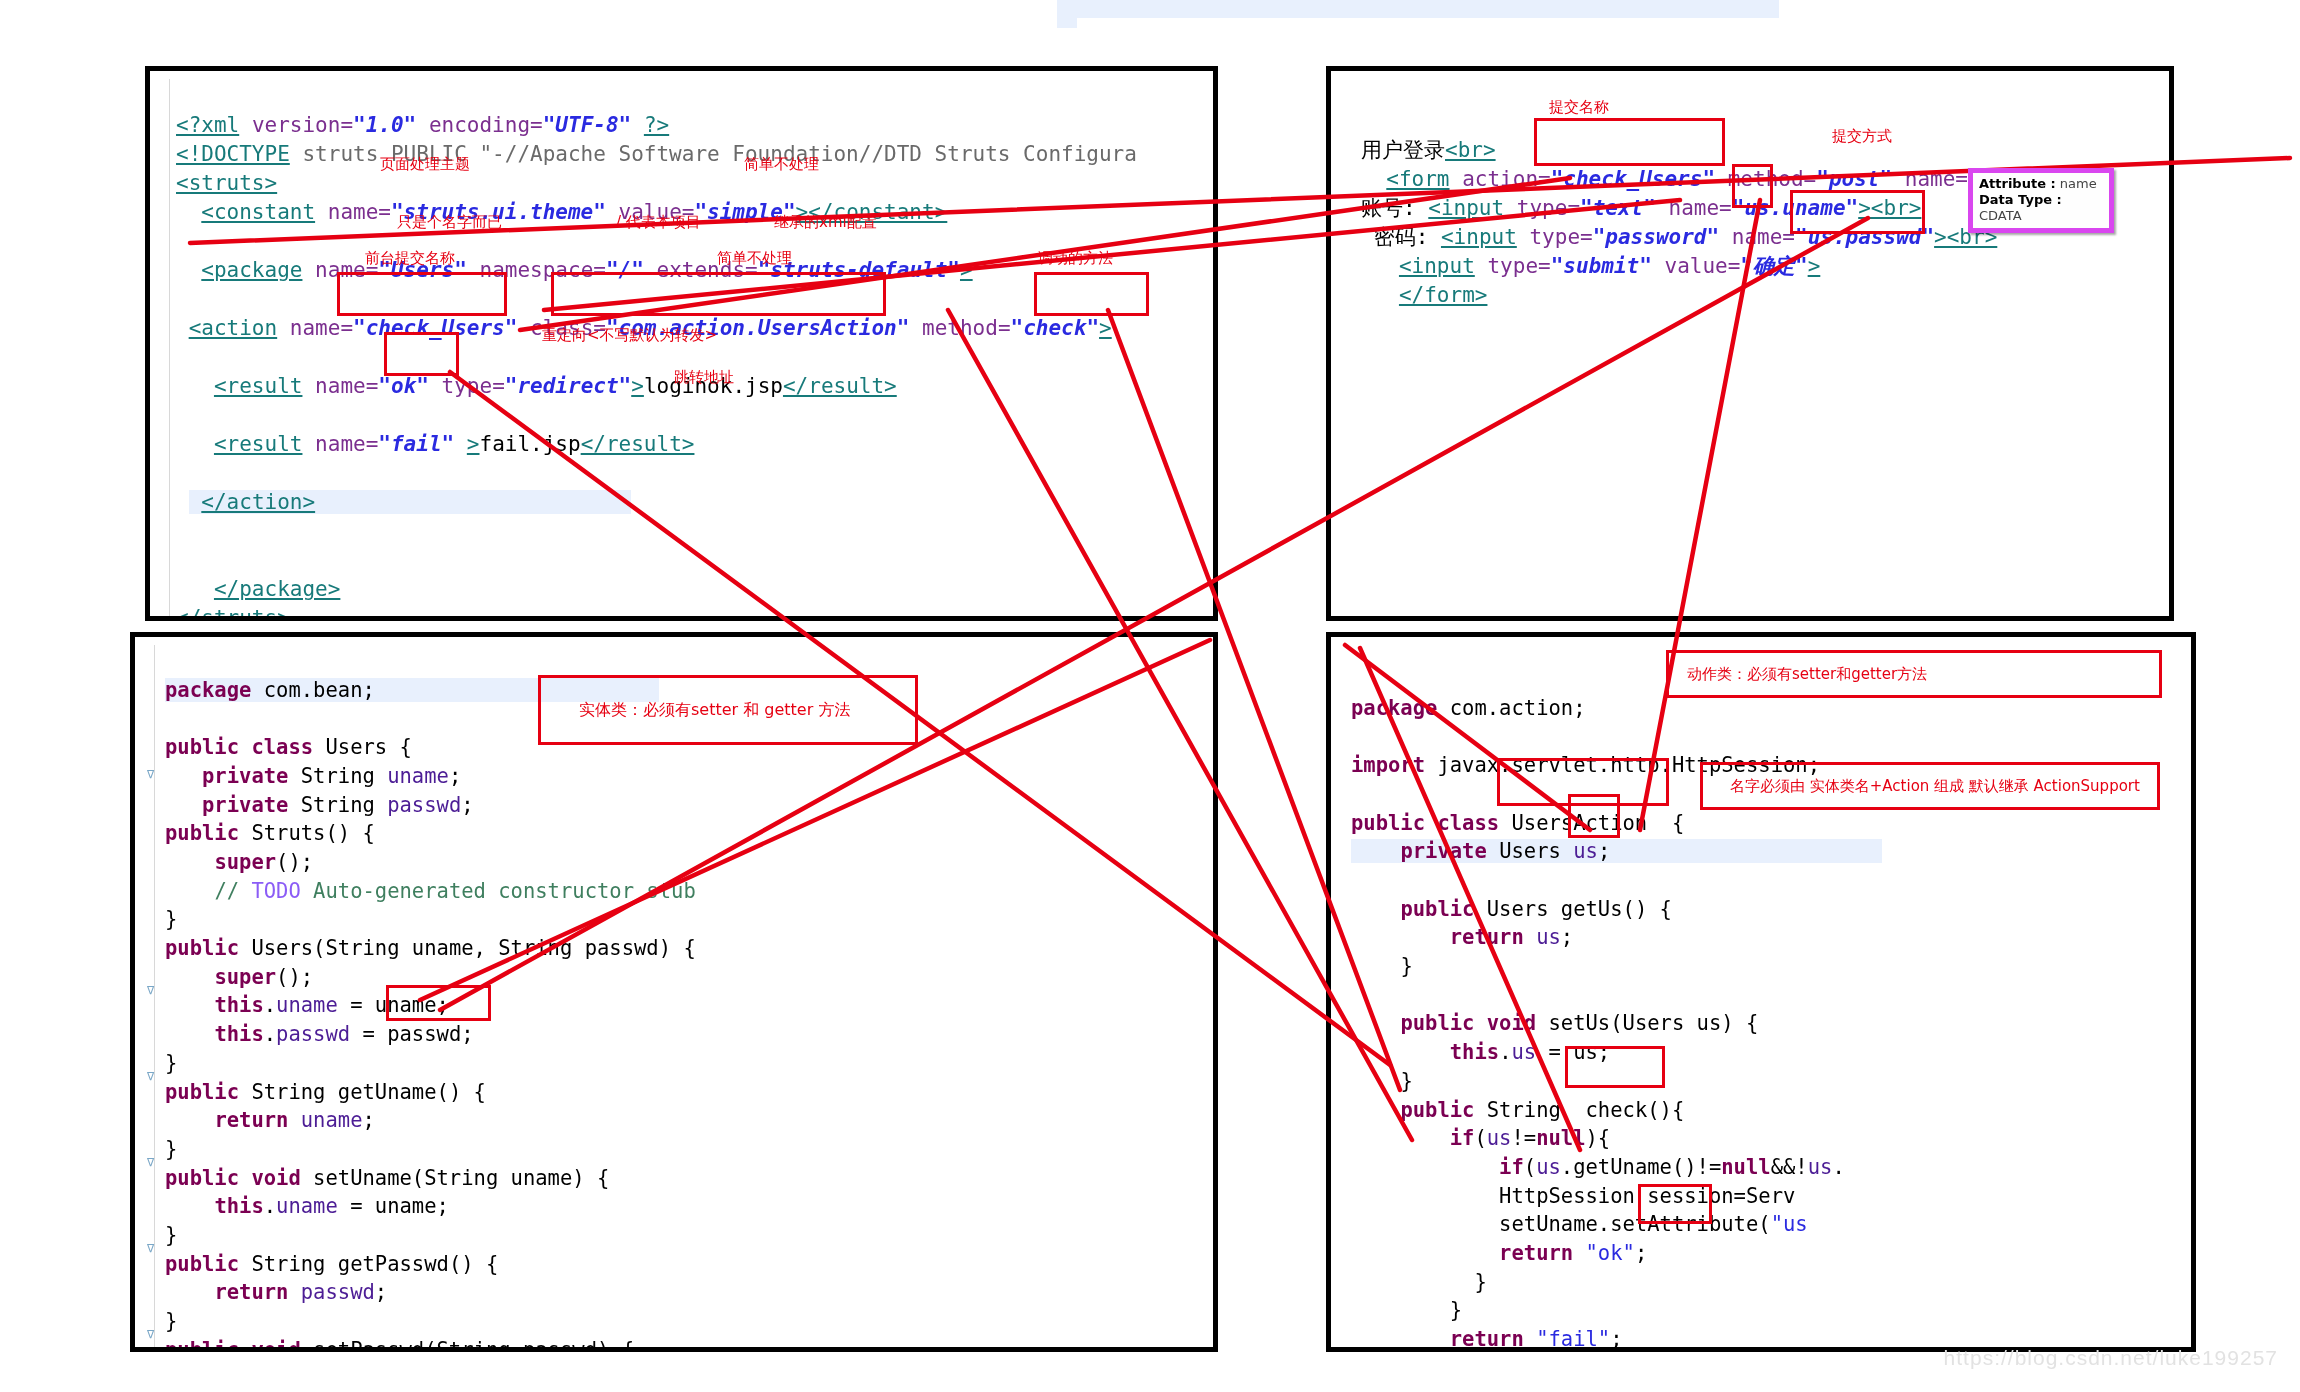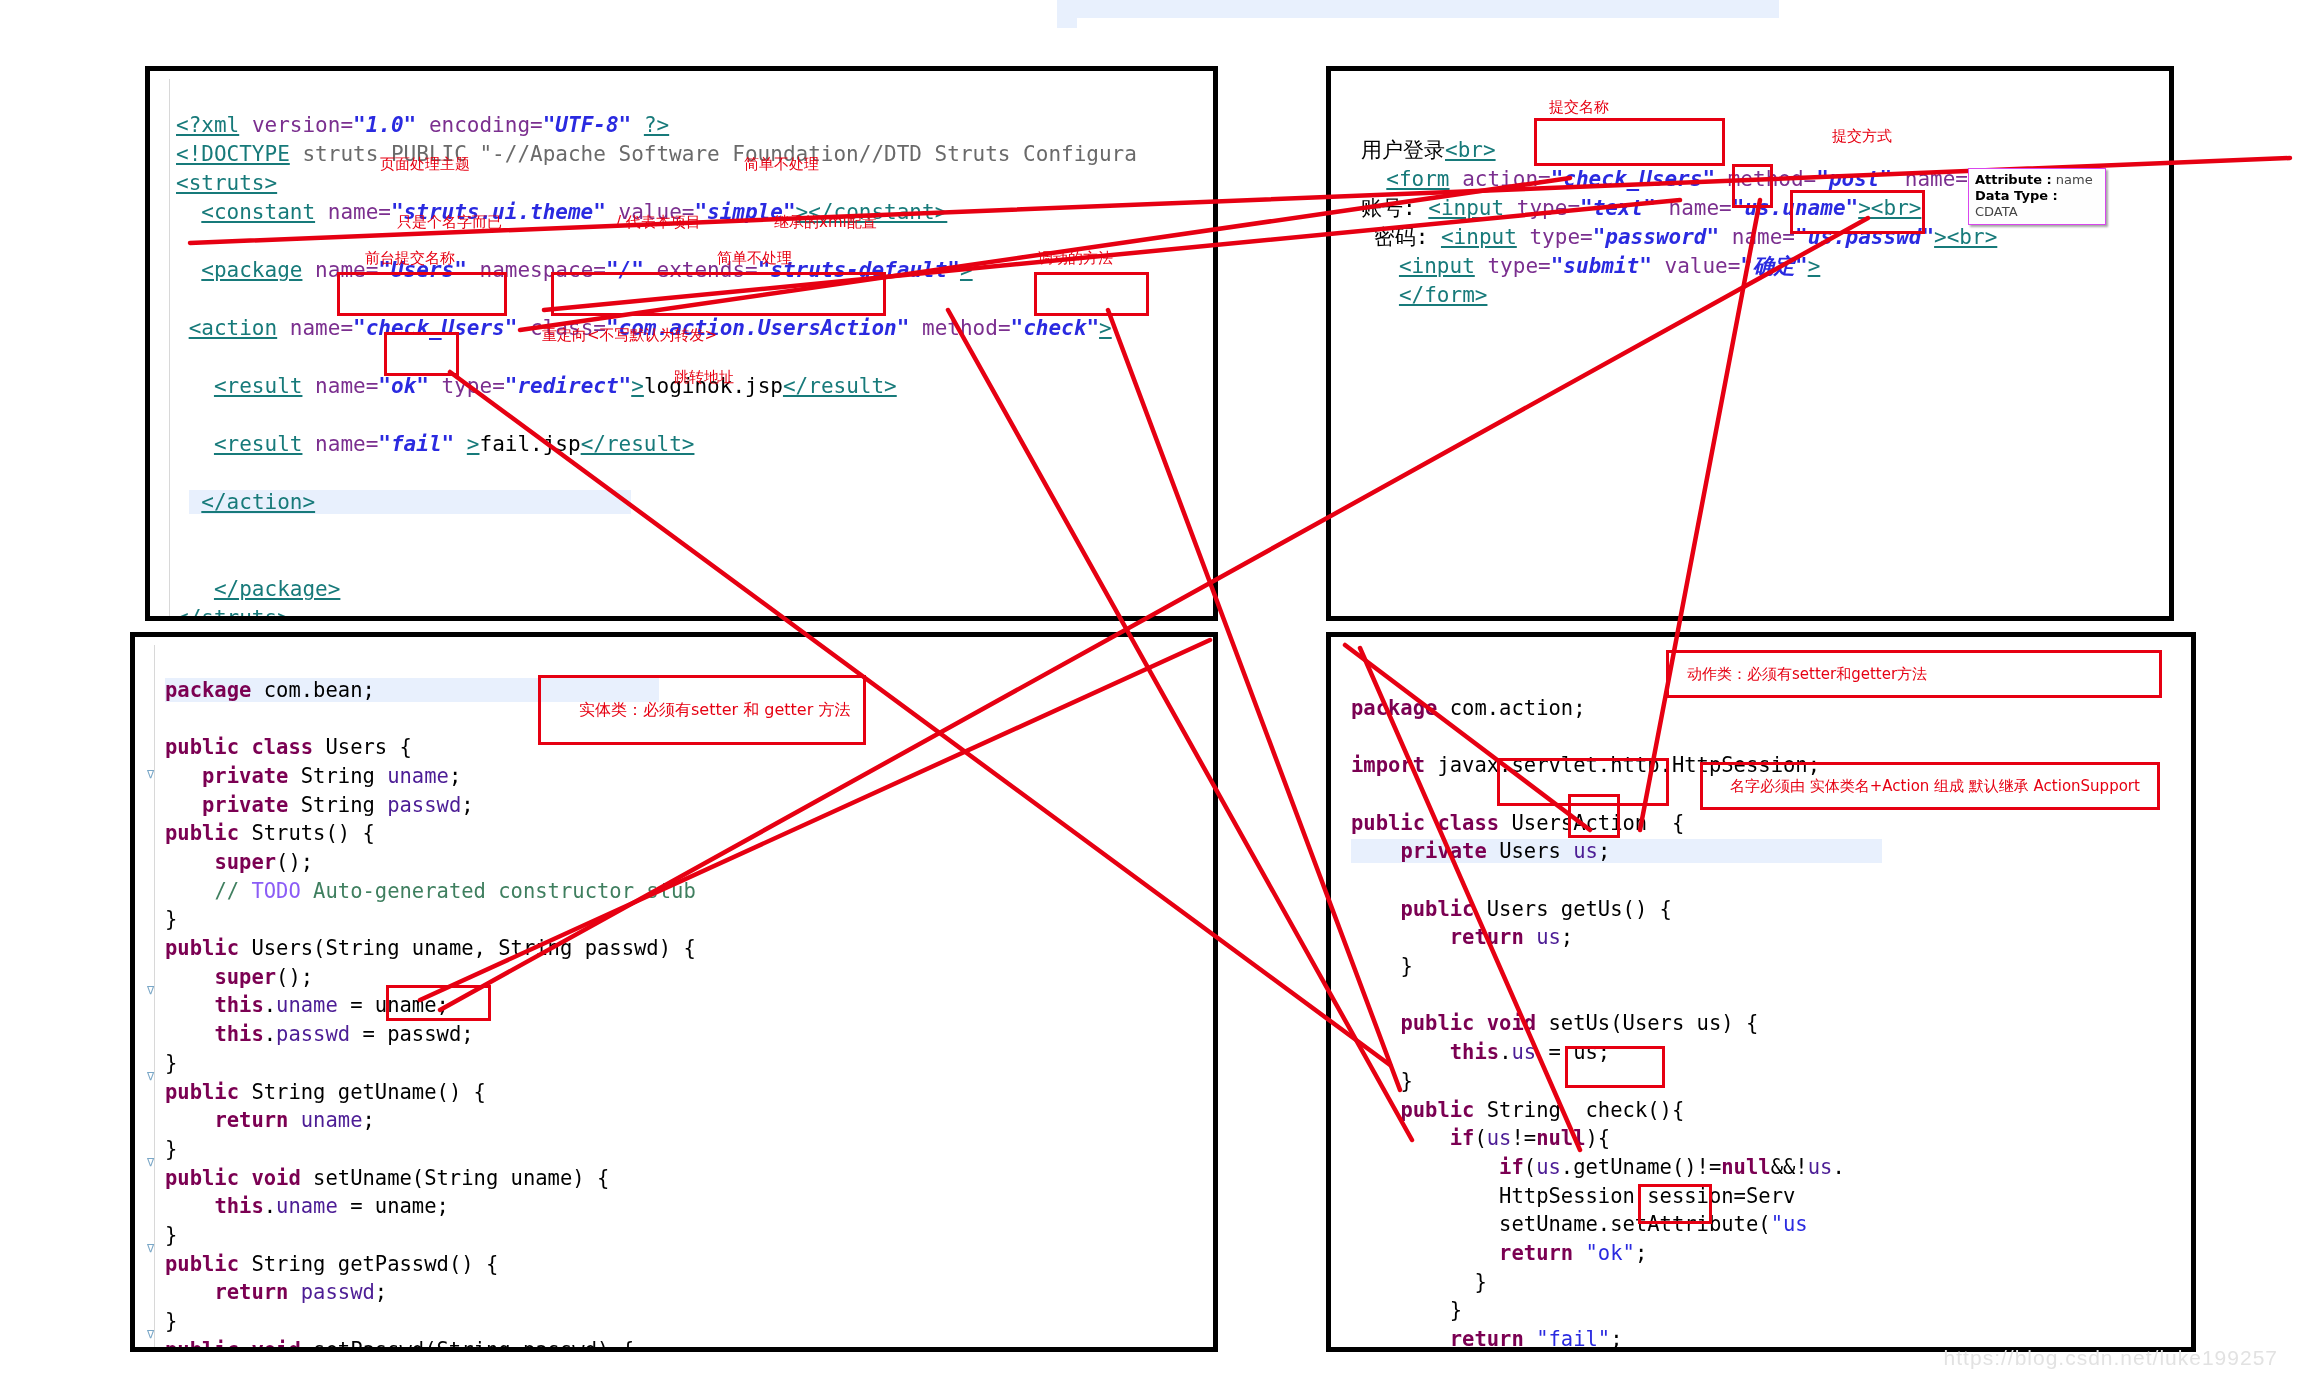--- a/index.html
+++ b/index.html
@@ -42,21 +42,21 @@
   .rlabel{position:absolute;color:#e60012;font-family:"DejaVu Sans","Liberation Sans",sans-serif;
           font-size:15px;white-space:nowrap;font-weight:500;}
   .rtextbox{position:absolute;border:3px solid #e60012;box-sizing:border-box;
             color:#e60012;font-family:"DejaVu Sans","Liberation Sans",sans-serif;
             font-size:16px;display:flex;align-items:center;padding-left:18px;}
 
   
   .lines{position:absolute;left:0;top:0;width:2300px;height:1392px;pointer-events:none;}
 
   
-  .tooltip{position:absolute;background:#fefefe;border:1px solid #d946ef;
+  .tooltip{position:absolute;background:#fefefe;border:5px solid #d946ef;
            box-shadow:2px 2px 2px rgba(0,0,0,.35);
            font-family:"DejaVu Sans","Liberation Sans",sans-serif;font-size:13px;
            padding:3px 6px 4px 6px;line-height:16px;color:#222;}
   .tooltip b{color:#000;}
   .tooltip .tv{color:#444;}
 
   
   .watermark{position:absolute;right:22px;bottom:22px;color:#e2e2e2;
              font-family:Liberation Sans, sans-serif;font-size:21px;
              letter-spacing:1px;}
@@ -224,21 +224,21 @@
 <div class="rlabel" style="left:1549px;top:98px;">提交名称</div>
 <div class="rlabel" style="left:1832px;top:127px;">提交方式</div>
 
 <div class="tooltip" style="left:1968px;top:168px;width:124px;">
   <div><b>Attribute :</b>
        <span class="tv">name</span></div>
   <div><b>Data Type :</b>
        <span class="tv">CDATA</span></div>
 </div>
 
-<div class="rtextbox" style="left:538px;top:675px;width:328px;height:70px;padding-left:38px;">实体类：必须有setter 和 getter 方法</div>
+<div class="rtextbox" style="left:538px;top:675px;width:380px;height:70px;padding-left:38px;">实体类：必须有setter 和 getter 方法</div>
 <div class="rbox" style="left:386px;top:985px;width:105px;height:36px;"></div>
 
 <div class="rtextbox" style="left:1666px;top:650px;width:496px;height:48px;font-size:15px;">动作类：必须有setter和getter方法</div>
 <div class="rbox" style="left:1497px;top:758px;width:172px;height:48px;"></div>
 <div class="rtextbox" style="left:1700px;top:762px;width:460px;height:48px;font-size:15px;padding-left:27px;">名字必须由 实体类名+Action 组成   默认继承 ActionSupport</div>
 <div class="rbox" style="left:1568px;top:794px;width:52px;height:44px;"></div>
 <div class="rbox" style="left:1565px;top:1046px;width:100px;height:42px;"></div>
 <div class="rbox" style="left:1638px;top:1184px;width:74px;height:40px;"></div>
 
 <div class="watermark">https://blog.csdn.net/luke199257</div>

